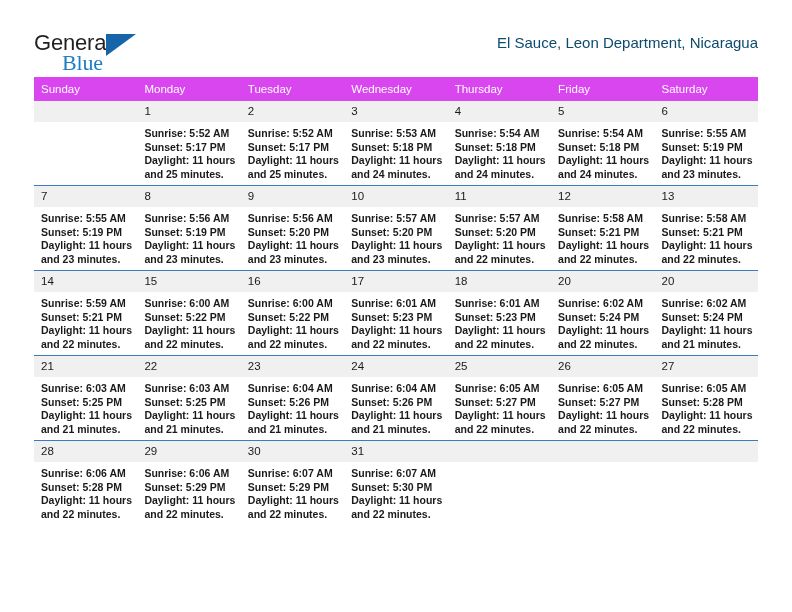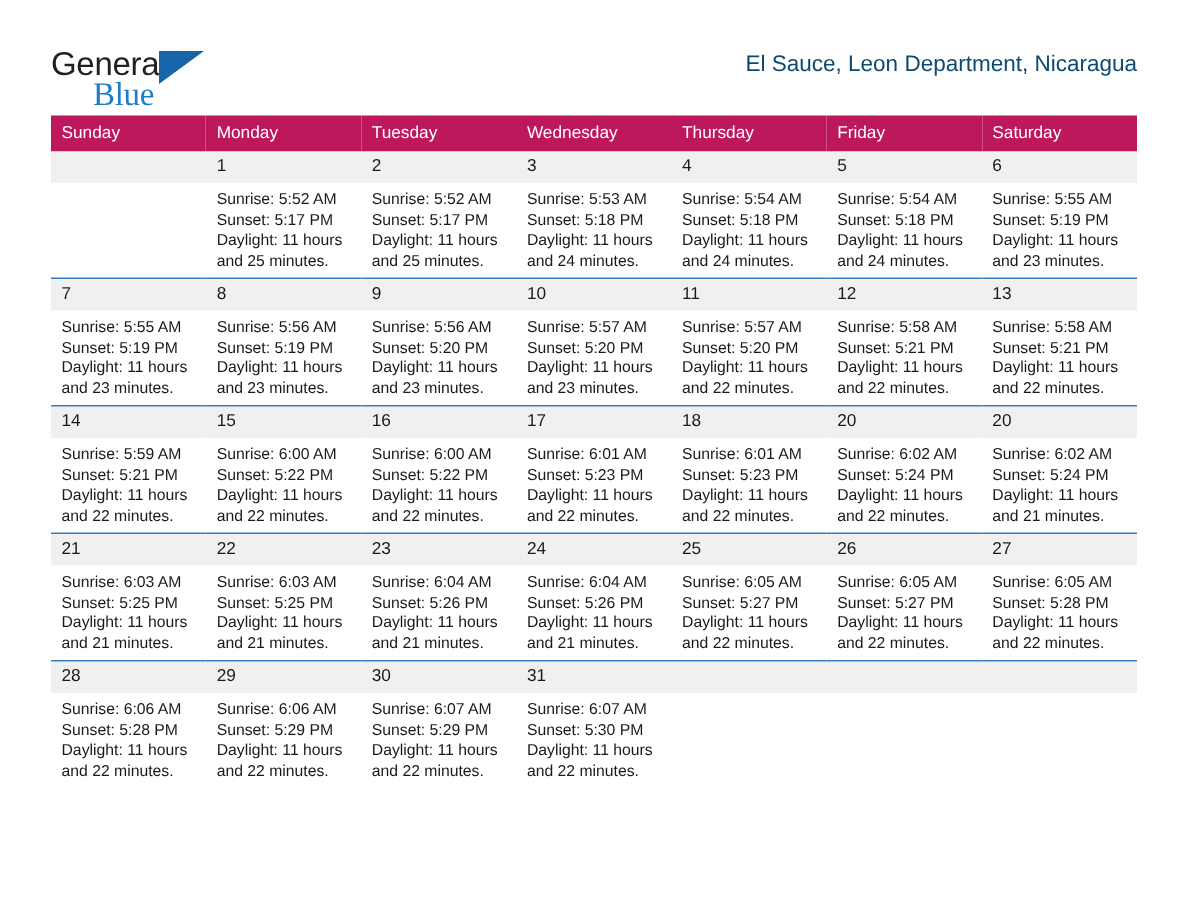--- a/index.html
+++ b/index.html
@@ -86,21 +86,21 @@
   }
 
   
   .calendar {
     margin-top: 9px;
     width: 724px;
     border-collapse: collapse;
     table-layout: fixed;
   }
   .calendar th {
-    background: #be185d;
+    background: #d946ef;
     color: #ffffff;
     font-size: 11.5px;
     font-weight: normal;
     text-align: left;
     padding: 5px 0 5px 7px;
     line-height: 14px;
     border: none;
   }
   .calendar td {
     vertical-align: top;
@@ -128,20 +128,21 @@
     box-sizing: border-box;
   }
   .daynum.empty {
     color: transparent;
   }
   .cellbody {
     padding: 5px 6px 0 7px;
     font-size: 10.5px;
     line-height: 13.6px;
     color: #1a1a1a;
+    font-weight: bold;
   }
   .cellbody div {
     white-space: nowrap;
   }
 </style>
 </head>
 <body>
 
 <div class="page">
 

